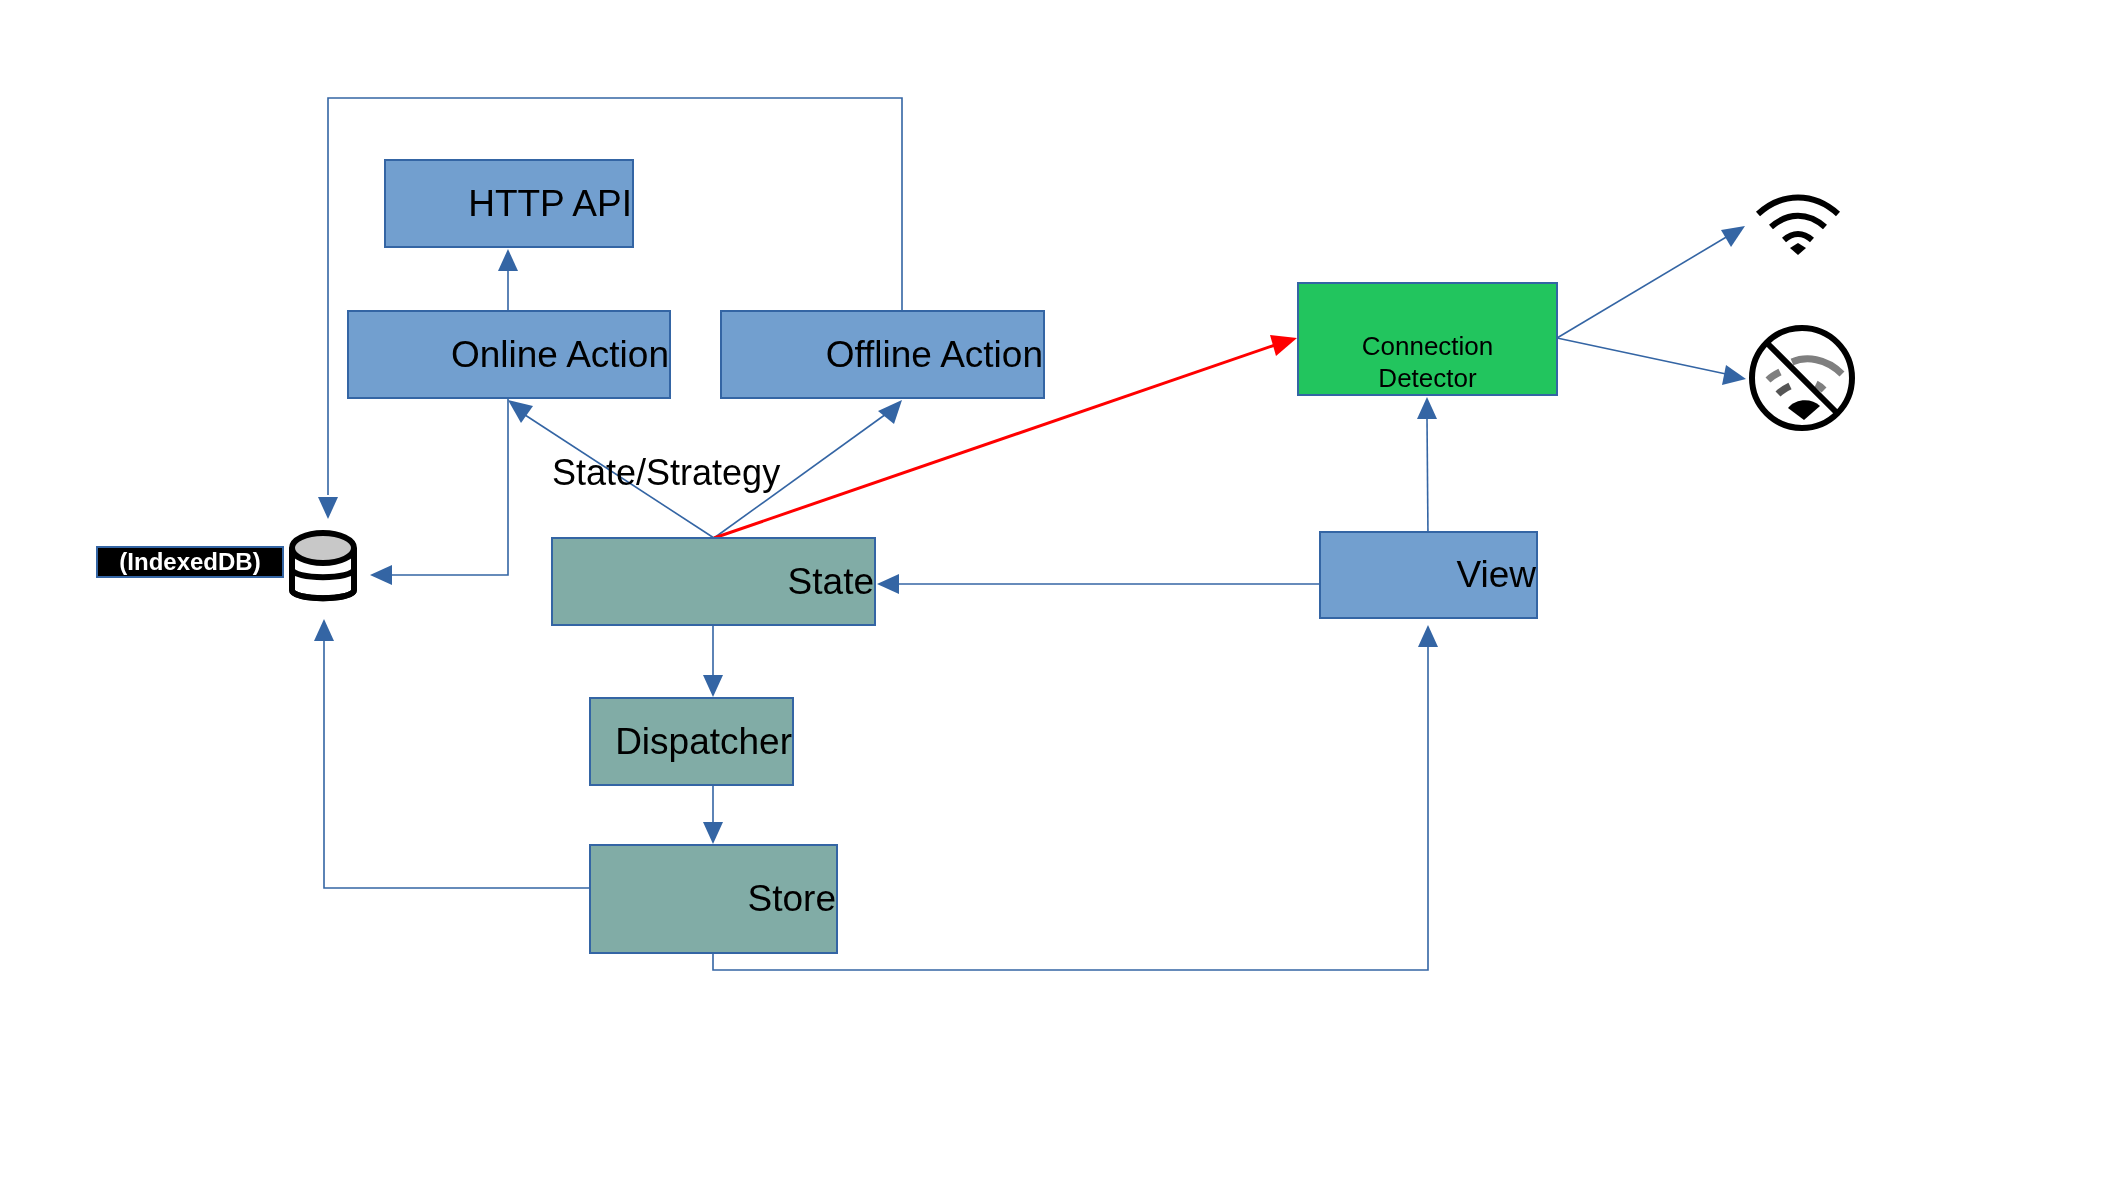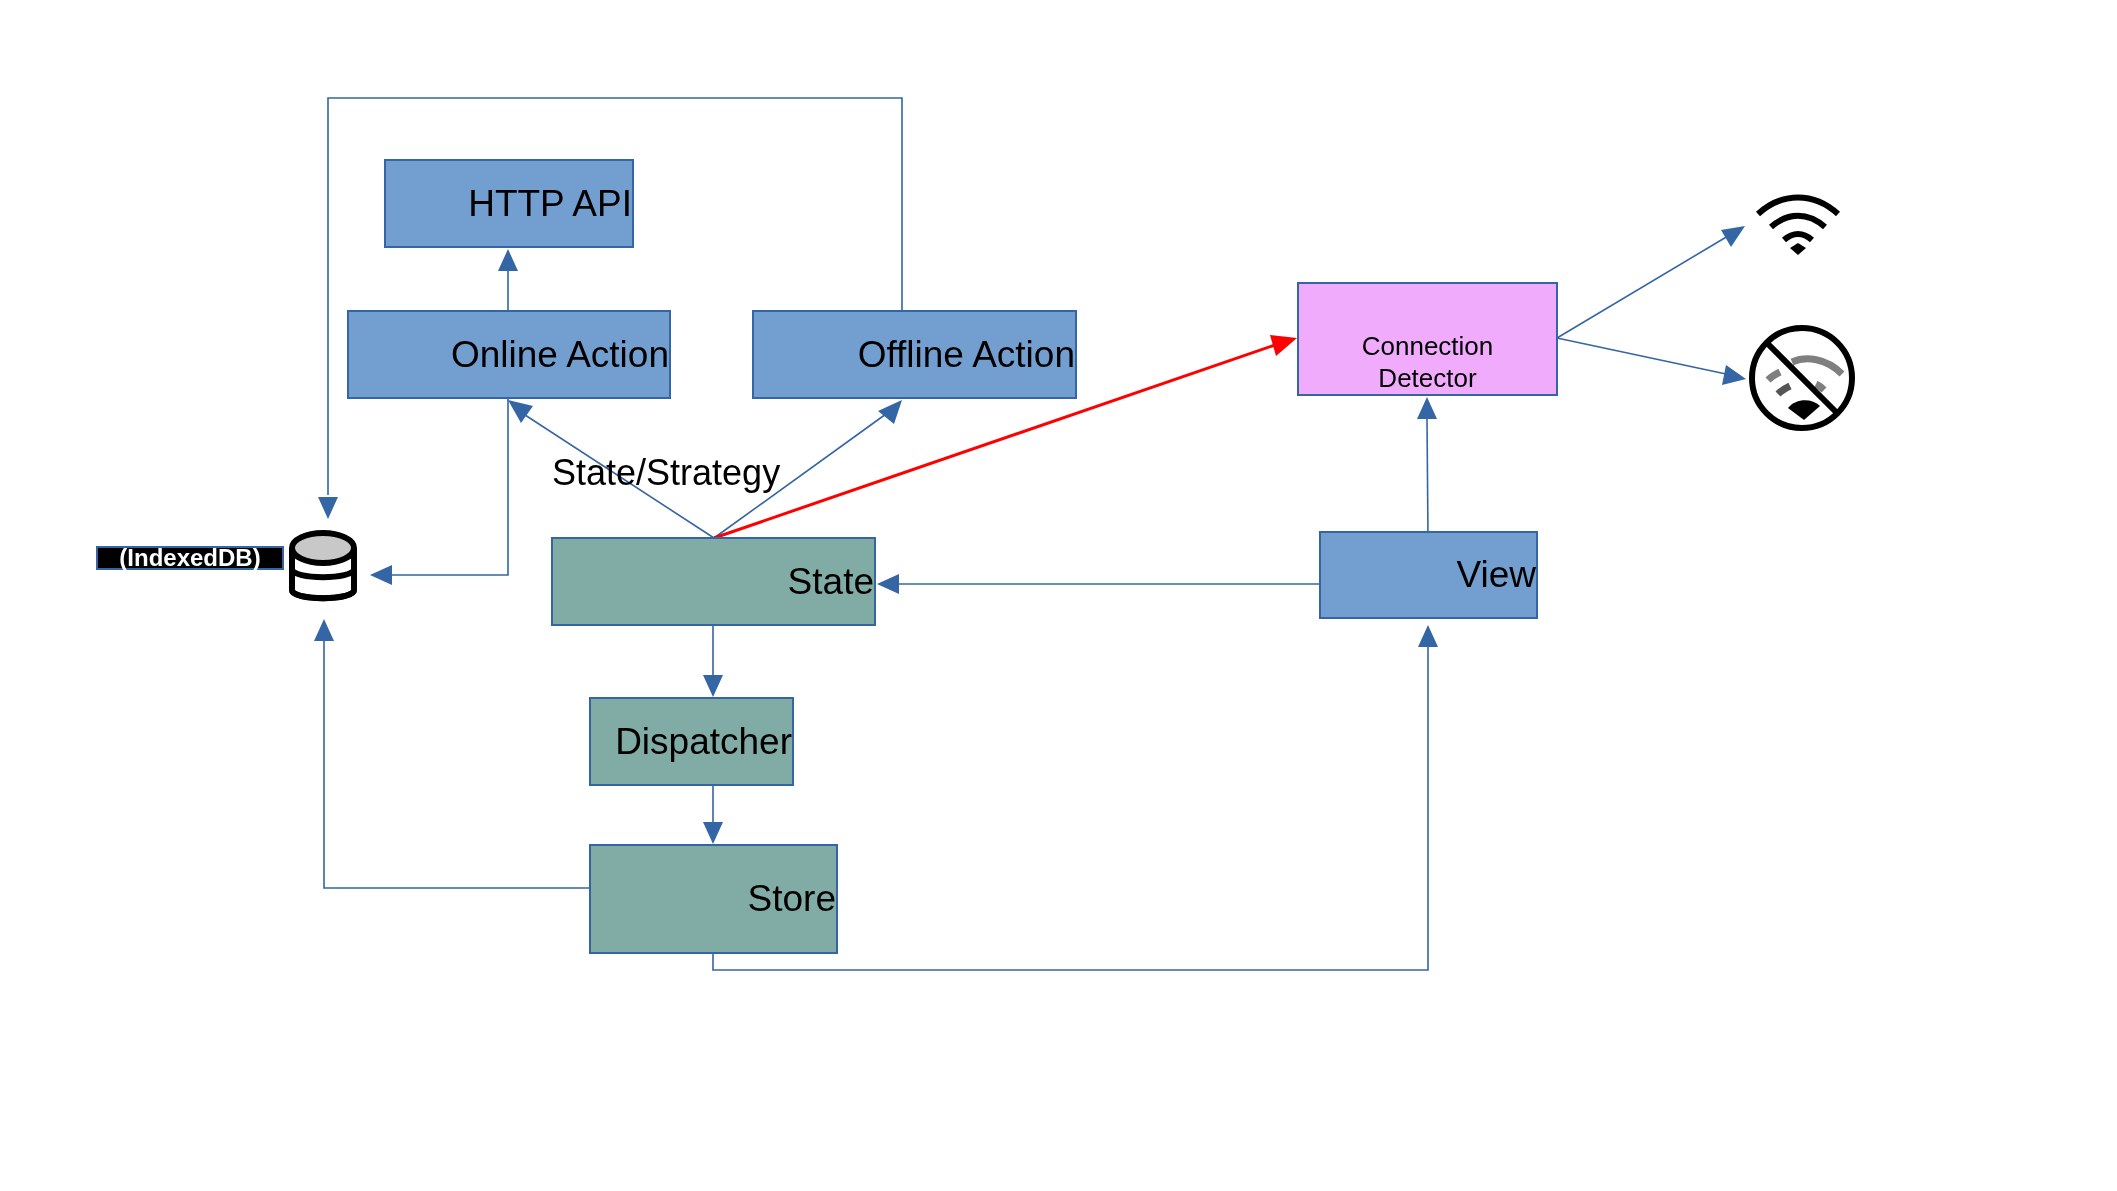--- a/index.html
+++ b/index.html
@@ -1,21 +1,21 @@
 <!DOCTYPE html>
 <html><head>
 <meta charset="utf-8">
 <style>
   html, body { margin: 0; padding: 0; background: #ffffff; }
   body { width: 2117px; height: 1191px; position: relative; overflow: hidden; font-family: "Liberation Sans", sans-serif; }
   #canvas { position: absolute; left: 0; top: 0; width: 2117px; height: 1191px; }
   .node { position: absolute; box-sizing: border-box; border: 2px solid #3465a4; display: flex; align-items: center; justify-content: flex-end; text-align: center; color: #000; font-family: "Liberation Sans", sans-serif; }
   .blue { background: #729fcf; }
   .teal { background: #81aca6; }
-  .gray { background: #f0abfc; }
+  .gray { background: #22c55e; }
   .big { font-size: 37px; }
   .small { font-size: 26px; line-height: 32px; }
   .label-annot { position: absolute; font-family: "Liberation Sans", sans-serif; font-size: 36px; color: #000; white-space: nowrap; }
   .db-label { position: absolute; box-sizing: border-box; background: #000; border: 2px solid #3465a4; color: #fff; font-weight: bold; font-size: 24px; display: flex; align-items: center; justify-content: center; font-family: "Liberation Sans", sans-serif; }
   .icon { position: absolute; }
 </style>
 </head>
 <body>
 
 <svg id="canvas" width="2117" height="1191" viewBox="0 0 2117 1191" xmlns="http://www.w3.org/2000/svg">
@@ -74,21 +74,21 @@
 </svg>
 
 <div class="node blue big" style="left:384px;top:159px;width:250px;height:89px;">
   <span>HTTP API</span>
 </div>
 
 <div class="node blue big" style="left:347px;top:310px;width:324px;height:89px;">
   <span>Online Action</span>
 </div>
 
-<div class="node blue big" style="left:752px;top:310px;width:325px;height:89px;padding-left:20px;">
+<div class="node blue big" style="left:720px;top:310px;width:325px;height:89px;padding-left:20px;">
   <span>Offline Action</span>
 </div>
 
 <div class="node teal big" style="left:551px;top:537px;width:325px;height:89px;">
   <span>State</span>
 </div>
 
 <div class="node teal big" style="left:589px;top:697px;width:205px;height:89px;">
   <span>Dispatcher</span>
 </div>
@@ -101,21 +101,21 @@
   <span>View</span>
 </div>
 
 <div class="node gray small" style="left:1297px;top:282px;width:261px;height:114px;flex-direction:column;">
   <span>Connection</span>
   <span>Detector</span>
 </div>
 
 <div class="label-annot" style="left:552px;top:452px;">State/Strategy</div>
 
-<div class="db-label" style="left:96px;top:546px;width:188px;height:24px;">(IndexedDB)</div>
+<div class="db-label" style="left:96px;top:546px;width:188px;height:32px;">(IndexedDB)</div>
 
 <svg class="icon" style="left:287px;top:528px;" width="72" height="84" viewBox="0 0 72 84" xmlns="http://www.w3.org/2000/svg">
   <g stroke="#000" stroke-width="6" fill="#fff">
     <path d="M5,20 L5,62 C5,73 67,73 67,62 L67,20"></path>
     <path d="M5,41 C5,52 67,52 67,41" fill="none"></path>
     <path d="M5,62 C5,73 67,73 67,62" fill="none"></path>
     <ellipse cx="36" cy="20" rx="31" ry="15" fill="#c8c8c8"></ellipse>
   </g>
 </svg>
 

